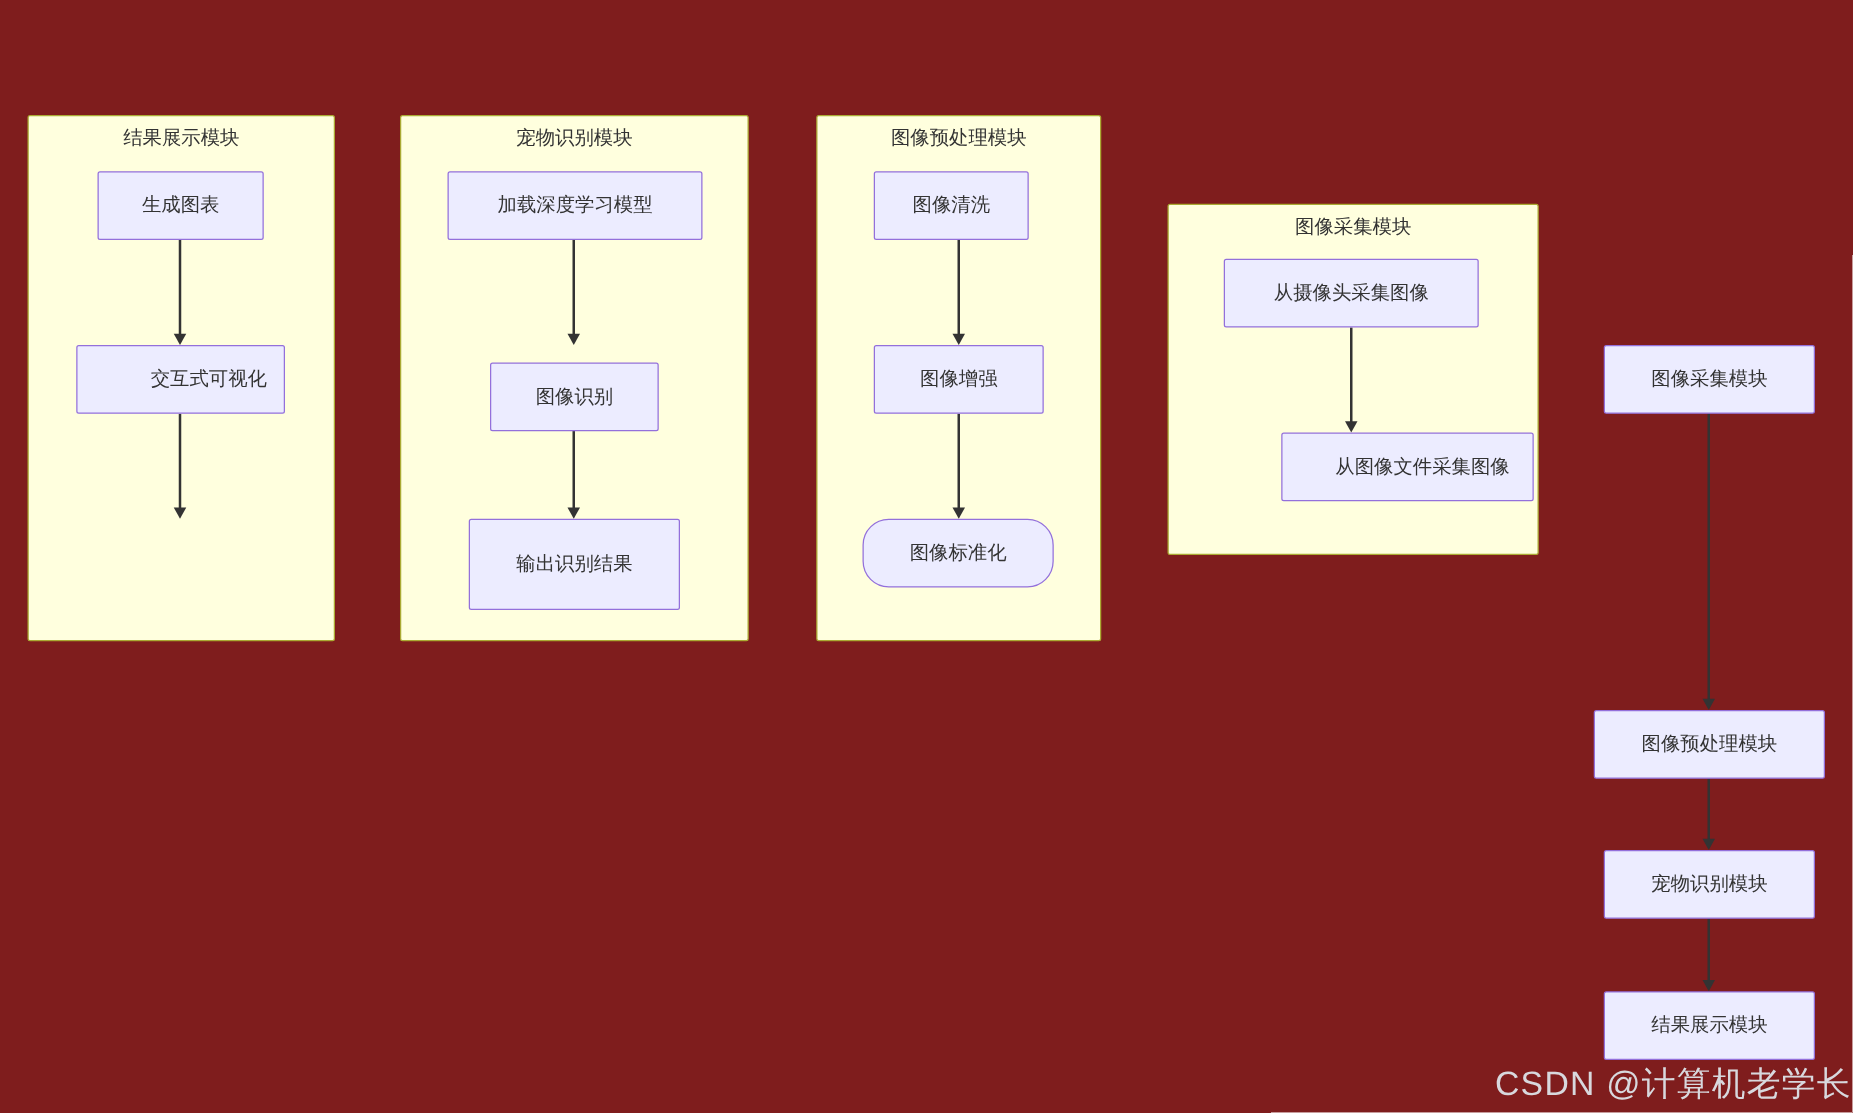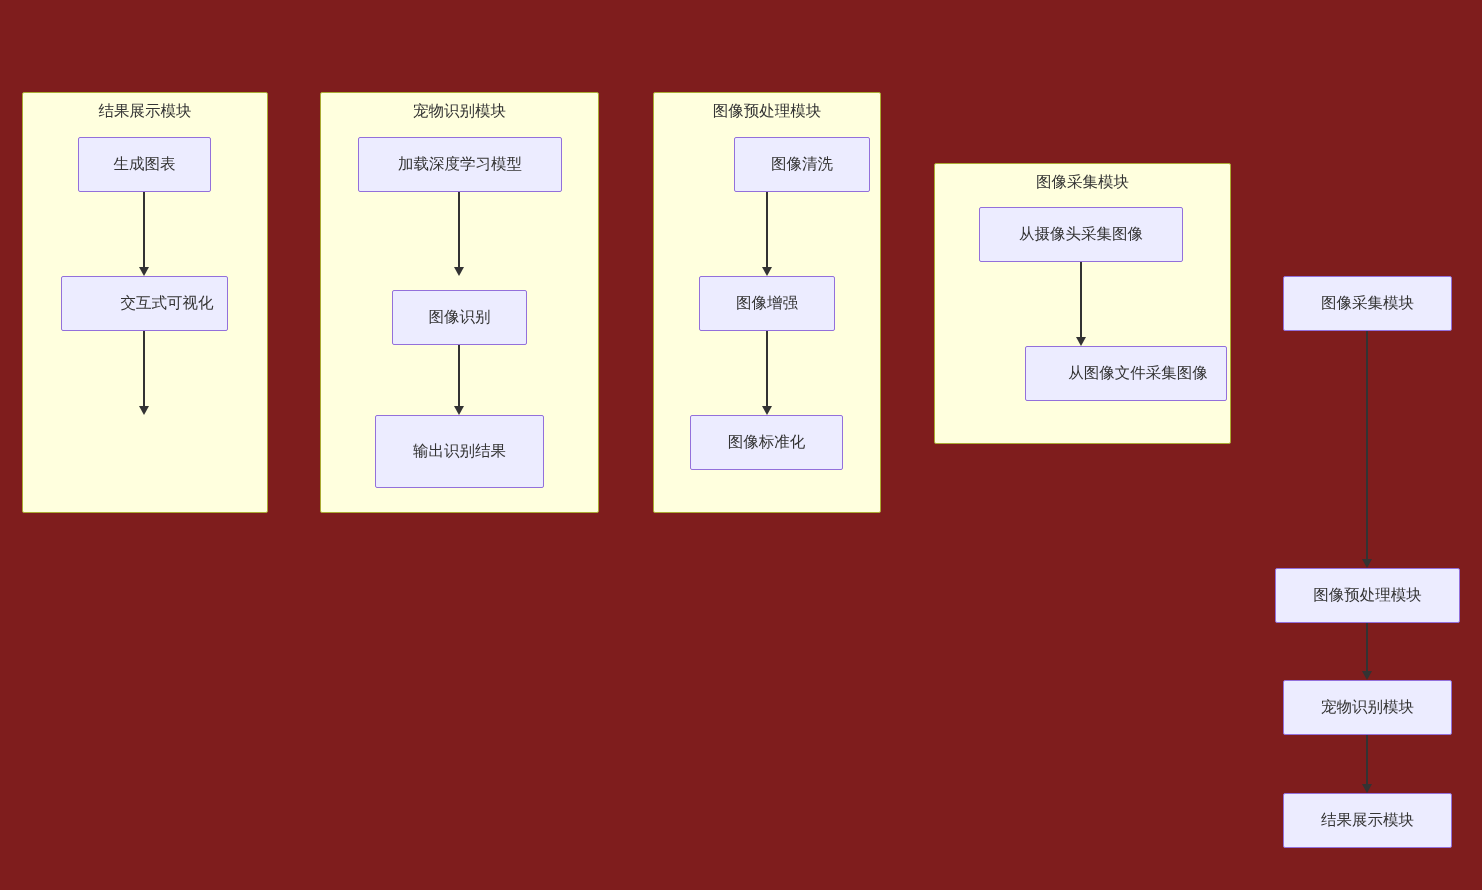--- a/index.html
+++ b/index.html
@@ -111,27 +111,27 @@
     <div class="node" style="left: 375px; top: 415px; width: 169px; height: 73px;">
       <span>输出识别结果</span>
     </div>
     <div class="subgraph" style="left: 653px; top: 92px; width: 228px; height: 421px;">
       <div class="subgraph-title">图像预处理模块</div>
     </div>
     <div class="edge-line" style="left: 766.2px; top: 192px; height: 76px;"></div>
     <div class="edge-head" style="left: 761.5px; top: 267px;"></div>
     <div class="edge-line" style="left: 766.2px; top: 331px; height: 76px;"></div>
     <div class="edge-head" style="left: 761.5px; top: 406px;"></div>
-    <div class="node" style="left: 734px; top: 137px; width: 136px; height: 55px;">
+    <div class="node" style="left: 699px; top: 137px; width: 124px; height: 55px;">
       <span>图像清洗</span>
     </div>
     <div class="node" style="left: 699px; top: 276px; width: 136px; height: 55px;">
       <span>图像增强</span>
     </div>
-    <div class="node" style="left: 690px; top: 415px; width: 153px; height: 55px;">
+    <div class="node" style="left: 690px; top: 415px; width: 153px; height: 55px; border-radius: 21px;">
       <span>图像标准化</span>
     </div>
     <div class="subgraph" style="left: 934px; top: 163px; width: 297px; height: 281px;">
       <div class="subgraph-title">图像采集模块</div>
     </div>
     <div class="edge-line" style="left: 1080.2px; top: 262px; height: 76px;"></div>
     <div class="edge-head" style="left: 1075.5px; top: 337px;"></div>
     <div class="node" style="left: 979px; top: 207px; width: 204px; height: 55px;">
       <span>从摄像头采集图像</span>
     </div>
@@ -149,13 +149,14 @@
     </div>
     <div class="node" style="left: 1275px; top: 568px; width: 185px; height: 55px;">
       <span>图像预处理模块</span>
     </div>
     <div class="node" style="left: 1283px; top: 680px; width: 169px; height: 55px;">
       <span>宠物识别模块</span>
     </div>
     <div class="node" style="left: 1283px; top: 793px; width: 169px; height: 55px;">
       <span>结果展示模块</span>
     </div>
+    <div class="watermark" style="left: 1196px; top: 849px;">CSDN @计算机老学长</div>
   </div>
 
 </body></html>

